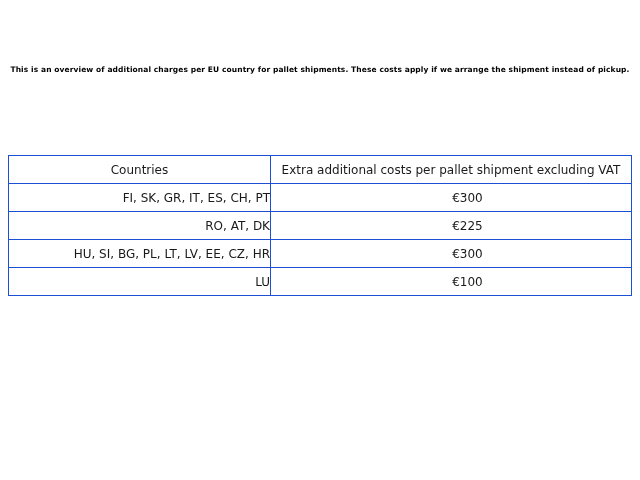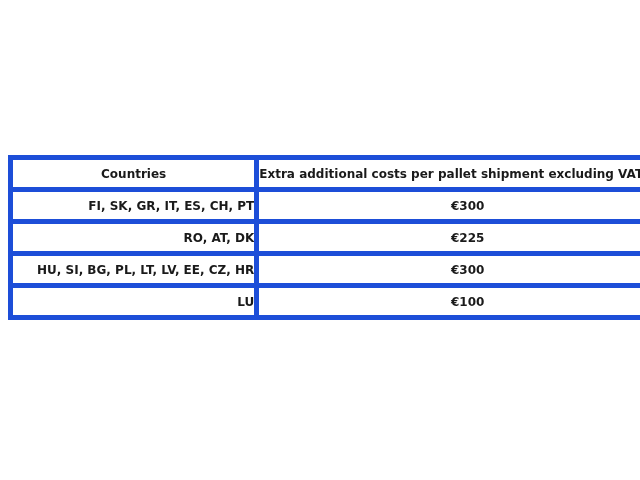--- a/index.html
+++ b/index.html
@@ -38,24 +38,24 @@
     top: 155px;
     border-collapse: collapse;
     table-layout: fixed;
     font-size: 12px;
     color: #1a1a1a;
   }
   .col-countries { width: 262px; }
   .col-cost      { width: 361px; }
   .charges-table th,
   .charges-table td {
-    border: 5px solid #1d4ed8;
+    border: 1px solid #1d4ed8;
     height: 27px;
     padding: 0;
-    font-weight: bold;
+    font-weight: normal;
     vertical-align: middle;
     overflow: hidden;
     white-space: nowrap;
   }
   .charges-table th {
     text-align: center;
   }
   .charges-table td.cell-countries {
     text-align: right;
     padding-left: 24px;
@@ -63,20 +63,21 @@
   .charges-table td.cell-cost {
     text-align: center;
     padding-left: 33px;
   }
 </style>
 </head>
 <body>
 
 <div class="figure">
 
+  <div class="fig-title">This is an overview of additional charges per EU country for pallet shipments. These costs apply if we arrange the shipment instead of pickup.</div>
 
   <table class="charges-table">
     <colgroup>
       <col class="col-countries">
       <col class="col-cost">
     </colgroup>
     <thead>
       <tr>
         <th>Countries</th>
         <th>Extra additional costs per pallet shipment excluding VAT</th>

